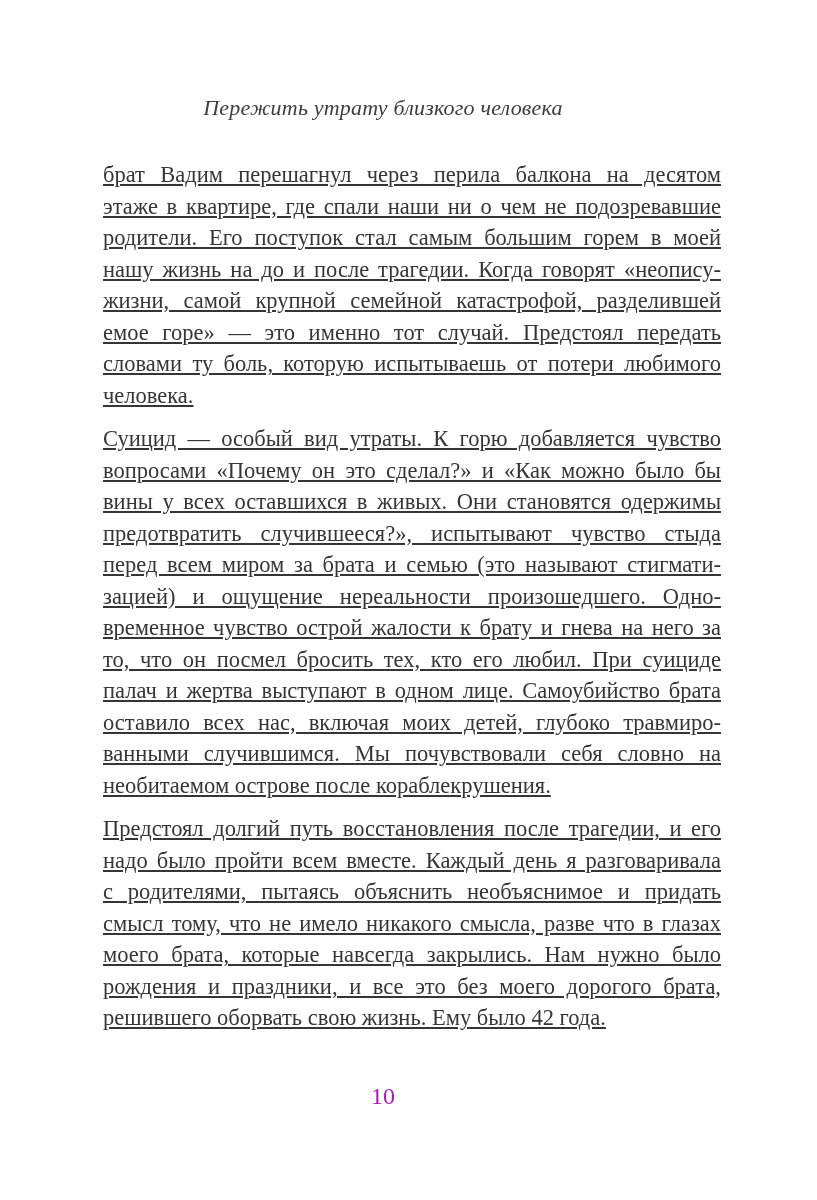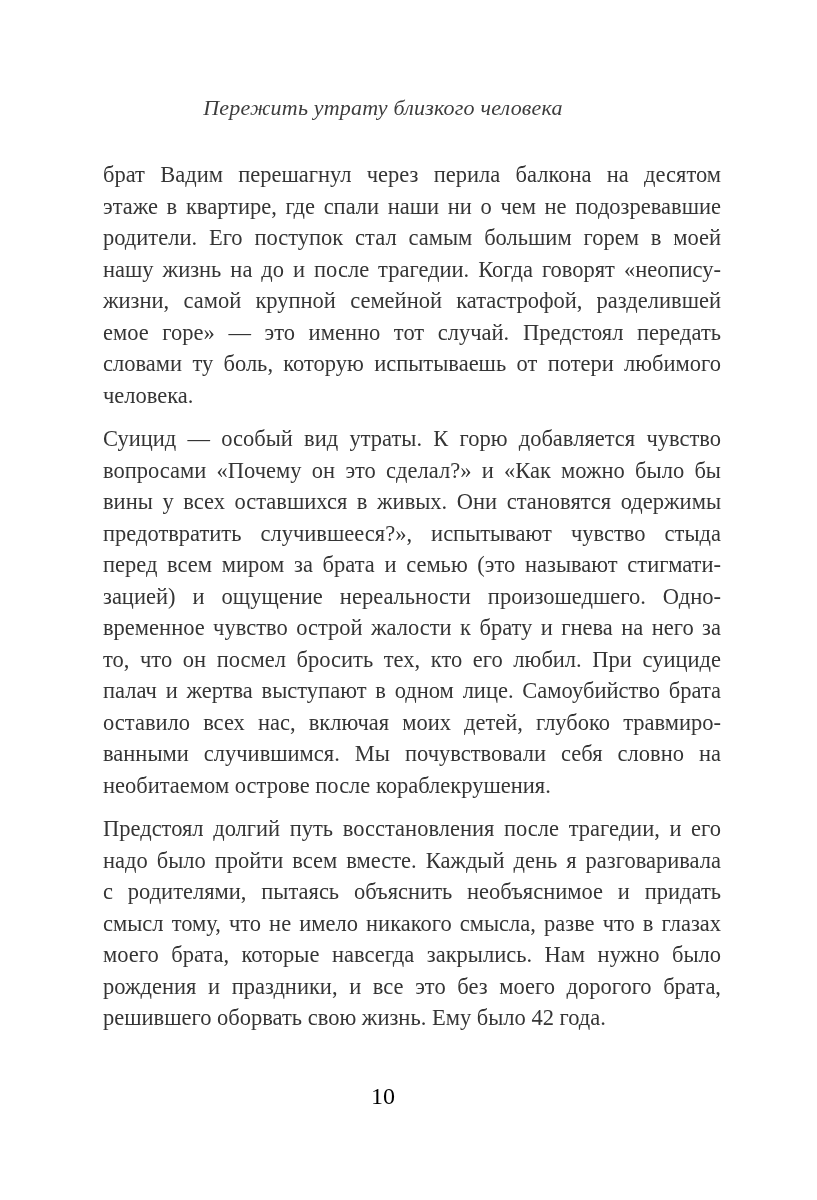--- a/index.html
+++ b/index.html
@@ -38,34 +38,35 @@
   .paragraph {
     margin: 0 0 12px 0;
   }
   .line {
     font-size: 22.5px;
     line-height: 31.5px;
     text-align: justify;
     text-align-last: justify;
     color: #353535;
     white-space: normal;
+    text-decoration: underline;
   }
   .line.last {
     text-align: center;
     text-align-last: left;
   }
   .page-number {
     position: absolute;
     top: 1064px;
     left: 0;
     right: 0;
     text-align: center;
     font-size: 24px;
     line-height: 32px;
-    color: #000000;
+    color: #a21caf;
   }
 </style>
 </head>
 <body>
 
 <div class="page">
   <div class="running-head">Пережить утрату близкого человека</div>
 
   <div class="text-block" id="paragraphs-container">
       <div class="paragraph">

